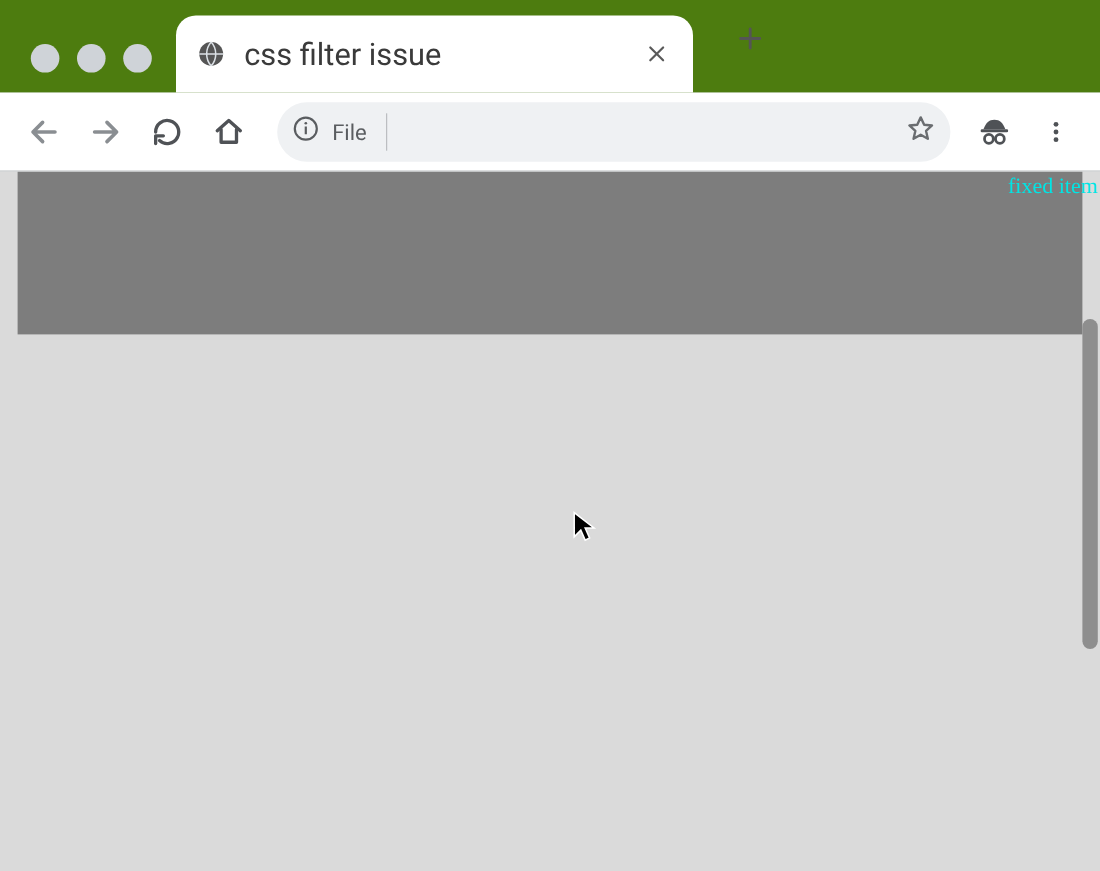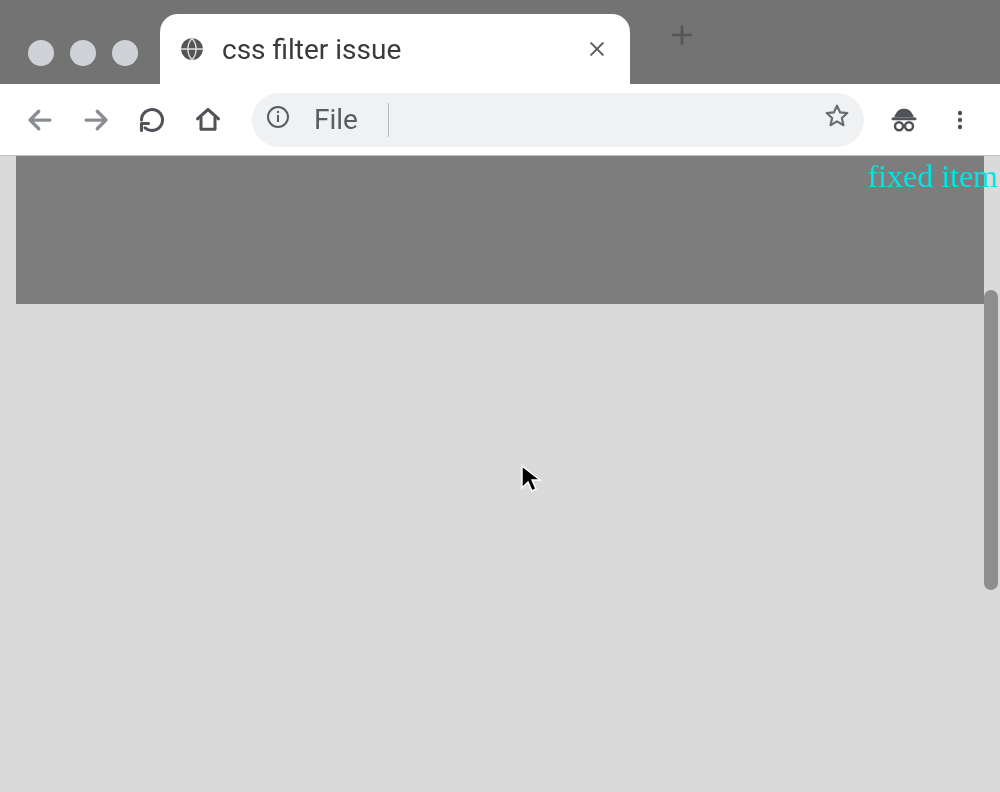--- a/index.html
+++ b/index.html
@@ -1,21 +1,21 @@
 <!DOCTYPE html>
 <html><head>
 <meta charset="utf-8">
 <style>
   * { box-sizing: border-box; margin: 0; padding: 0; }
   html, body { width: 1000px; height: 792px; overflow: hidden; font-family: -apple-system, BlinkMacSystemFont, "Segoe UI", Roboto, sans-serif; }
   body { background: #d9dde1; }
 
   .titlebar {
     height: 84px;
-    background: #737373;
+    background: #4d7c0f;
     display: flex;
     align-items: flex-start;
     position: relative;
   }
   .traffic-lights {
     display: flex;
     gap: 16px;
     padding: 16px 0 0 24px;
     position: absolute;
     top: 24px; left: 4px;
@@ -86,24 +86,24 @@
   }
   .tbtn.dark { color:#4f5256; }
   .omnibox {
     flex: 1;
     height: 54px;
     background: #eff1f3;
     border-radius: 27px;
     display:flex;
     align-items:center;
     padding: 0 14px;
-    gap: 24px;
+    gap: 12px;
     margin: 0 10px 0 14px;
     color:#5a5d60;
-    font-size: 28px;
+    font-size: 20px;
   }
   .omnibox .sep {
     width: 1px; height: 34px; background:#b6b9bc;
     margin: 0 6px;
   }
   .omnibox .scheme { color:#5a5d60; }
   .omnibox .path { color:#3c3e40; white-space:nowrap; overflow:hidden; text-overflow:ellipsis; flex:1; }
   .omnibox .star { color:#6a6d70; margin-left:auto; }
 
   .viewport {
@@ -121,21 +121,21 @@
   .dark-block {
     background:#7d7d7d;
     height:148px;
     width:100%;
   }
   .fixed-item {
     position:absolute;
     top:2px; right:0;
     color:#00e5e5;
     font-family: Georgia, "Times New Roman", serif;
-    font-size:32px;
+    font-size:20px;
     padding-right:2px;
   }
   .vscroll {
     position:absolute;
     right:2px;
     top:134px;
     width:14px;
     height:300px;
     background:#8e8e8e;
     border-radius:8px;

